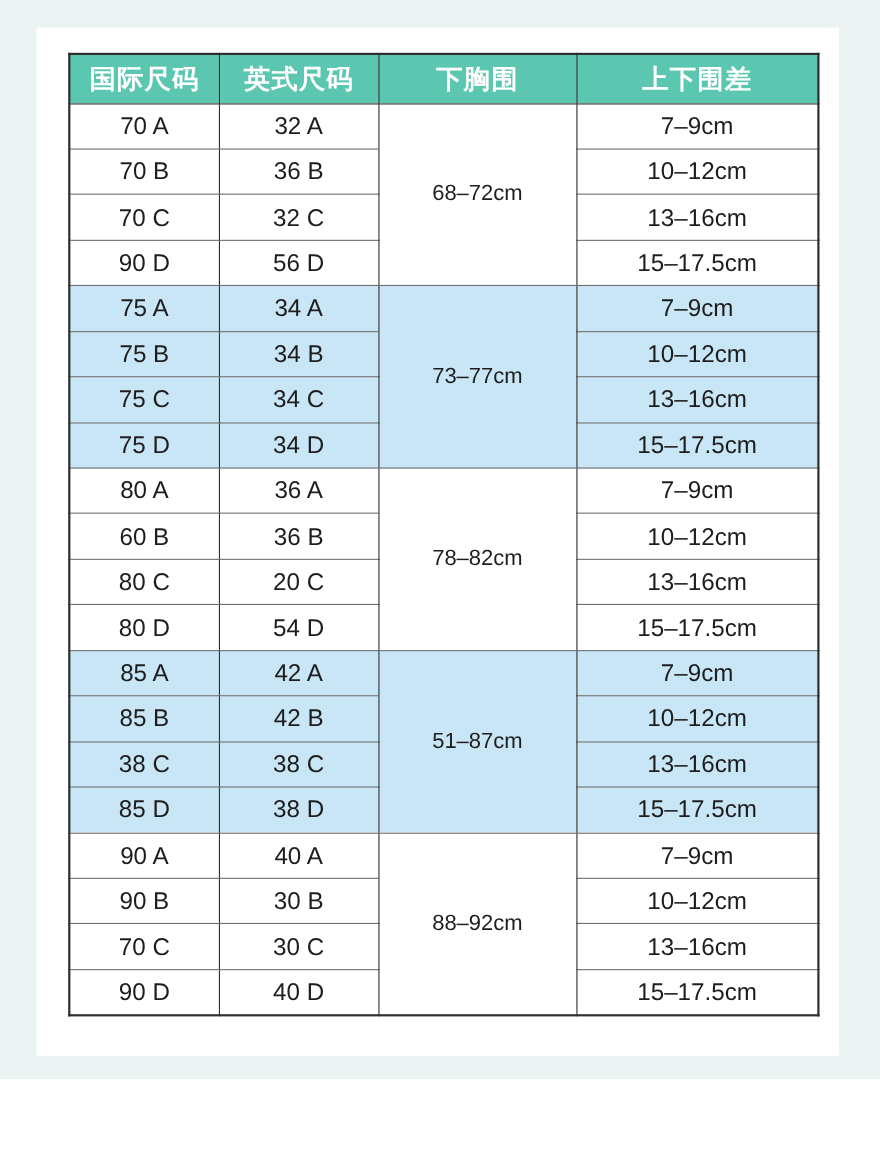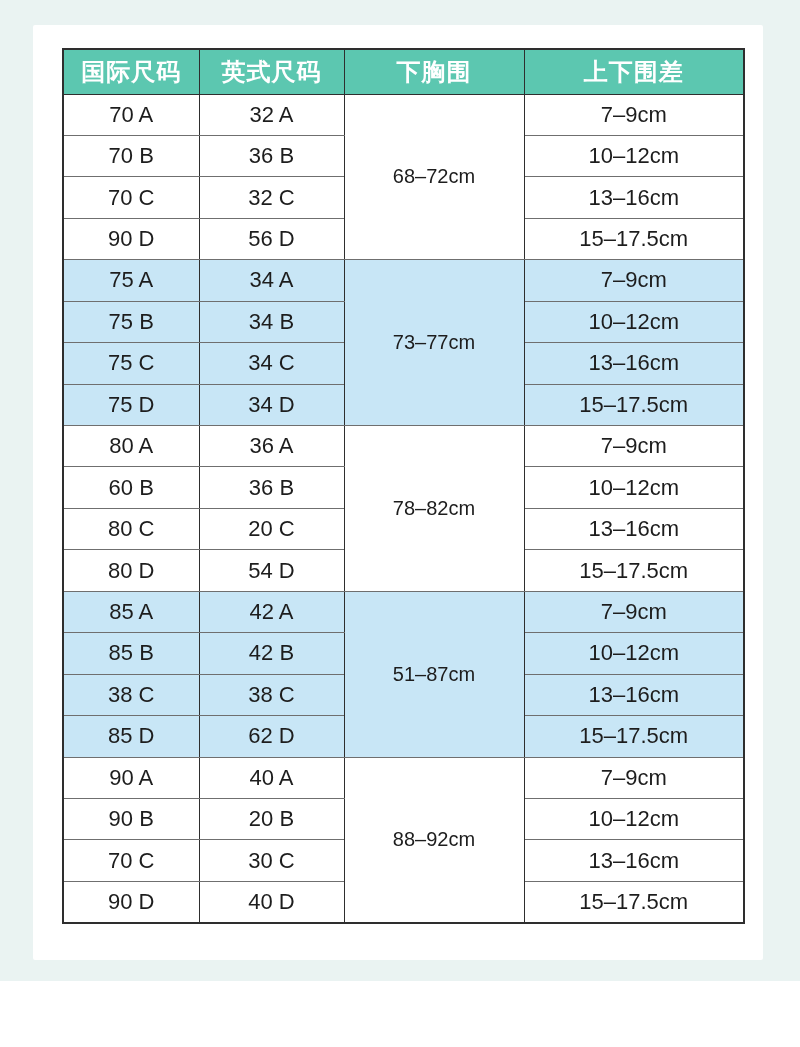--- a/index.html
+++ b/index.html
@@ -157,32 +157,32 @@
           <td>42 B</td>
           <td>10–12cm</td>
         </tr>
         <tr class="highlight">
           <td>38 C</td>
           <td>38 C</td>
           <td>13–16cm</td>
         </tr>
         <tr class="highlight">
           <td>85 D</td>
-          <td>62 D</td>
+          <td>38 D</td>
           <td>15–17.5cm</td>
         </tr>
         <tr class="group-start">
           <td>90 A</td>
           <td>40 A</td>
           <td rowspan="4" class="underbust">88–92cm</td>
           <td>7–9cm</td>
         </tr>
         <tr>
           <td>90 B</td>
-          <td>20 B</td>
+          <td>30 B</td>
           <td>10–12cm</td>
         </tr>
         <tr>
           <td>70 C</td>
           <td>30 C</td>
           <td>13–16cm</td>
         </tr>
         <tr>
           <td>90 D</td>
           <td>40 D</td>

